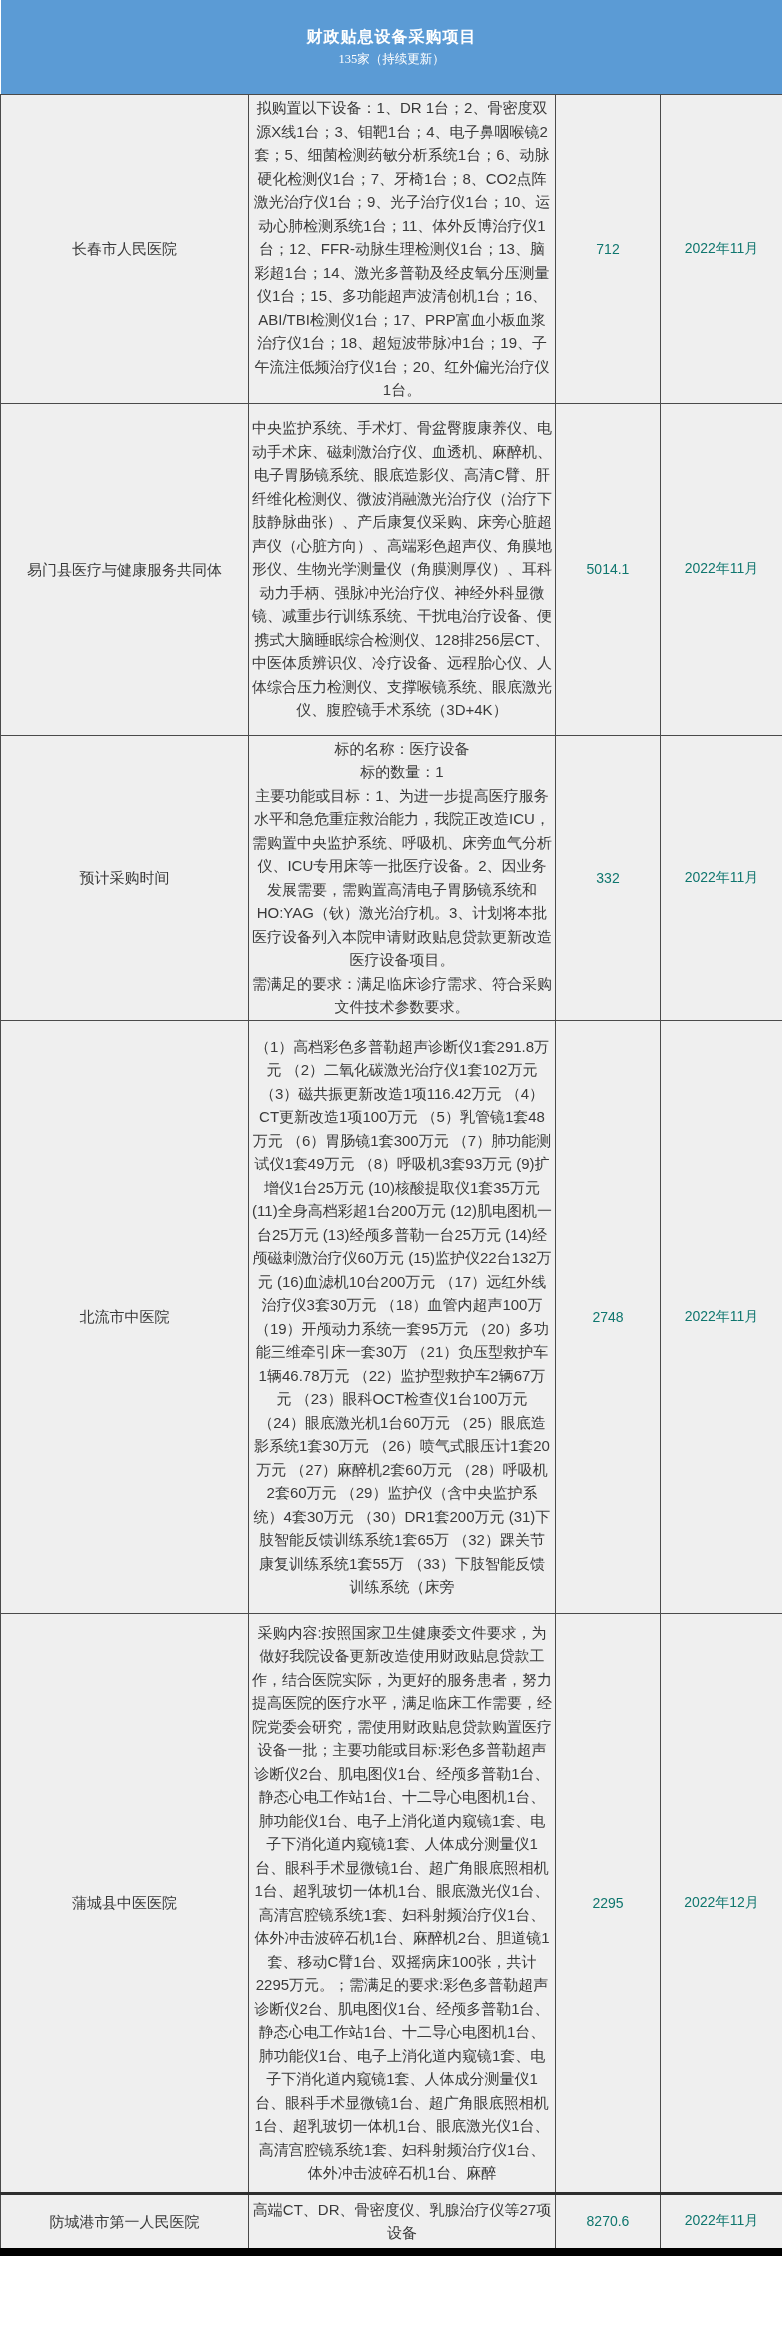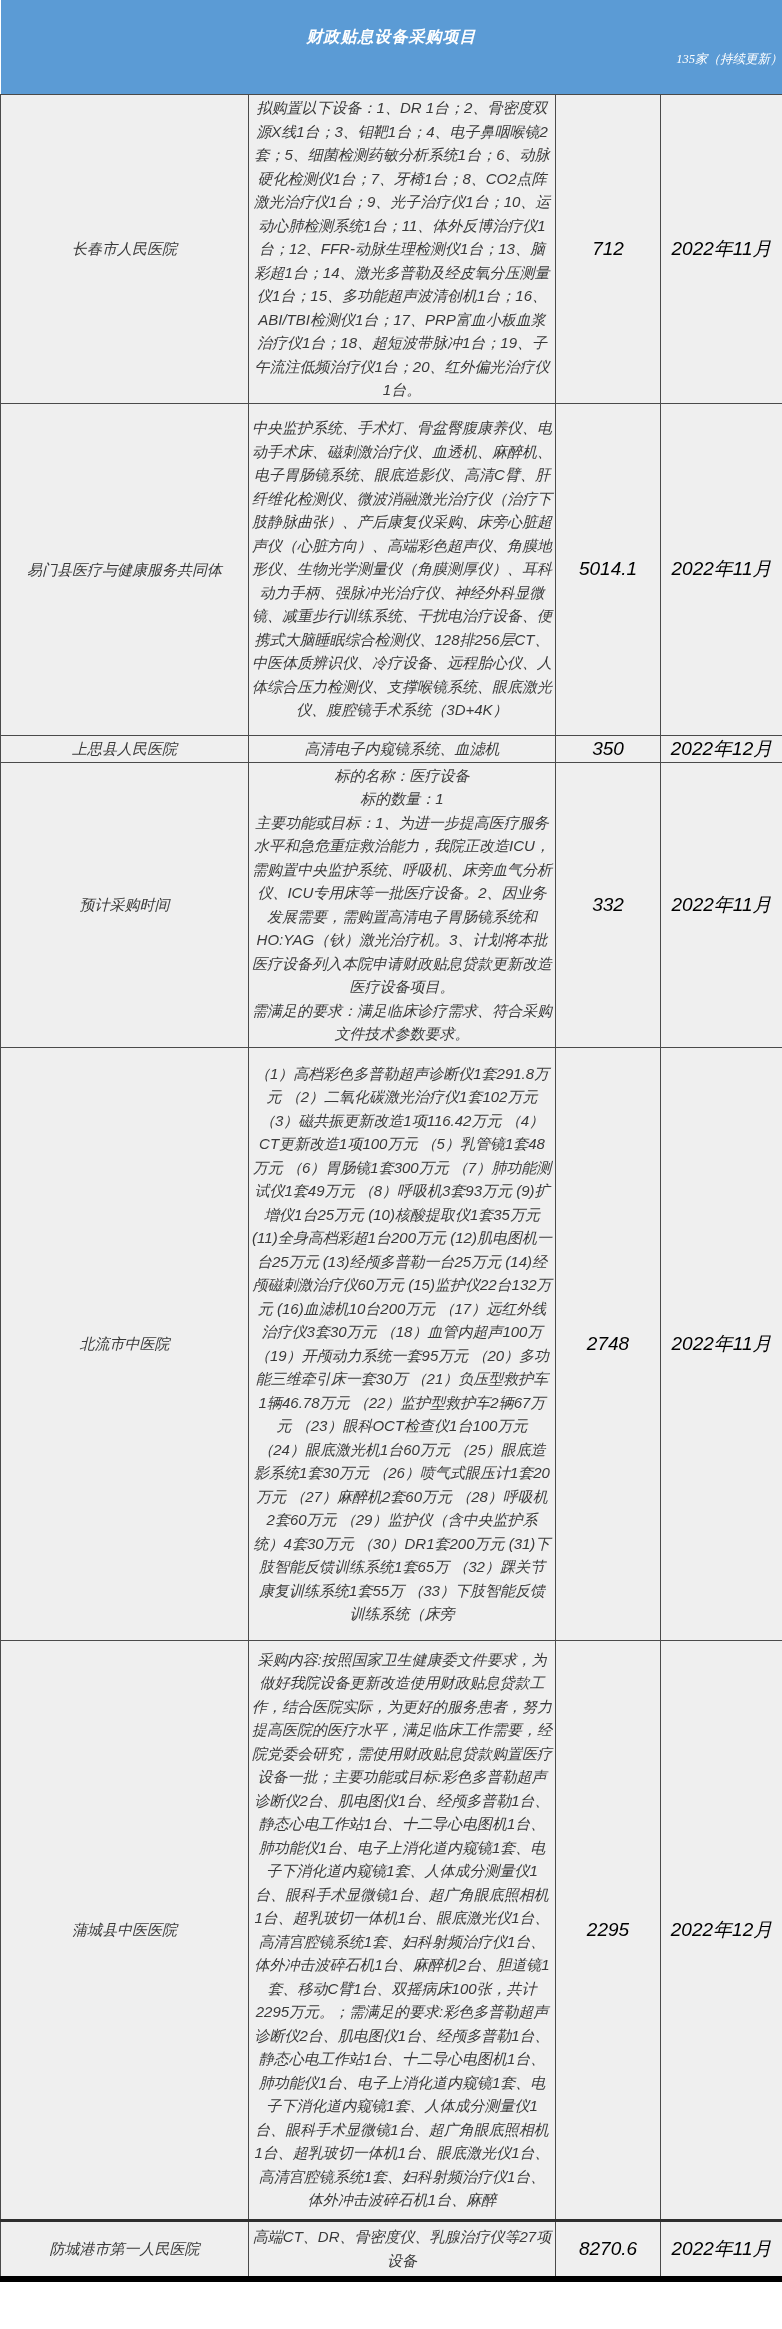--- a/index.html
+++ b/index.html
@@ -9,40 +9,40 @@
   col.c-product{width:307px;}
   col.c-budget{width:105px;}
   col.c-date{width:122px;}
 
   
   td.title-cell{
     background:#5b9bd5;border:none;height:94px;text-align:center;vertical-align:middle;
     color:#ffffff;padding:0;
   }
   .title-main{font-family:"Liberation Serif","DejaVu Serif",serif;font-weight:bold;font-size:16px;letter-spacing:1px;line-height:24px;}
-  .title-sub{font-family:"Liberation Serif","DejaVu Serif",serif;font-size:12.5px;line-height:20px;text-align:right;}
+  .title-sub{font-family:"Liberation Serif","DejaVu Serif",serif;font-size:12.5px;line-height:20px;}
 
   
   th{
     background:#5b9bd5;color:#ffffff;font-weight:bold;font-size:13.5px;
     border:1px solid #3f3f3f;height:51px;text-align:center;vertical-align:middle;
     white-space:pre-line;line-height:18px;padding:0;
   }
 
   
   td{border:1px solid #4a4a4a;background:#efefef;vertical-align:middle;text-align:center;}
   td.unit{font-size:15px;line-height:21px;padding:0 10px;color:#3a3a3a;}
   td.product{font-size:15px;line-height:23.5px;padding:1px 3px;white-space:pre-line;color:#3a3a3a;}
-  td.budget,td.date{font-size:19px;color:#000000;padding:0 2px;}
+  td.budget,td.date{font-size:14px;color:#0f766e;padding:0 2px;}
 
   tr.h1{height:305px;} tr.h2{height:332px;} tr.h3{height:27px;}
   tr.h4{height:283px;} tr.h5{height:593px;} tr.h6{height:580px;}
   tr.h7{height:59px;}
   tr.h7 td{border-top:3px solid #2e2e2e;margin-left:12px;}
-  table{border-bottom:6px solid #000000;font-style:italic;}
+  table{border-bottom:8px solid #000000;}
 </style>
 </head>
 <body>
 
 <table>
   <colgroup>
     <col class="c-unit">
       <col class="c-product">
       <col class="c-budget">
       <col class="c-date">
@@ -58,26 +58,20 @@
       <td class="unit">长春市人民医院</td>
       <td class="product">拟购置以下设备：1、DR 1台；2、骨密度双源X线1台；3、钼靶1台；4、电子鼻咽喉镜2套；5、细菌检测药敏分析系统1台；6、动脉硬化检测仪1台；7、牙椅1台；8、CO2点阵激光治疗仪1台；9、光子治疗仪1台；10、运动心肺检测系统1台；11、体外反博治疗仪1台；12、FFR-动脉生理检测仪1台；13、脑彩超1台；14、激光多普勒及经皮氧分压测量仪1台；15、多功能超声波清创机1台；16、ABI/TBI检测仪1台；17、PRP富血小板血浆治疗仪1台；18、超短波带脉冲1台；19、子午流注低频治疗仪1台；20、红外偏光治疗仪1台。</td>
       <td class="budget">712</td>
       <td class="date">2022年11月</td>
     </tr>
     <tr class="h2">
       <td class="unit">易门县医疗与健康服务共同体</td>
       <td class="product">中央监护系统、手术灯、骨盆臀腹康养仪、电动手术床、磁刺激治疗仪、血透机、麻醉机、电子胃肠镜系统、眼底造影仪、高清C臂、肝纤维化检测仪、微波消融激光治疗仪（治疗下肢静脉曲张）、产后康复仪采购、床旁心脏超声仪（心脏方向）、高端彩色超声仪、角膜地形仪、生物光学测量仪（角膜测厚仪）、耳科动力手柄、强脉冲光治疗仪、神经外科显微镜、减重步行训练系统、干扰电治疗设备、便携式大脑睡眠综合检测仪、128排256层CT、中医体质辨识仪、冷疗设备、远程胎心仪、人体综合压力检测仪、支撑喉镜系统、眼底激光仪、腹腔镜手术系统（3D+4K）</td>
       <td class="budget">5014.1</td>
       <td class="date">2022年11月</td>
-    </tr>
-    <tr class="h3">
-      <td class="unit">上思县人民医院</td>
-      <td class="product">高清电子内窥镜系统、血滤机</td>
-      <td class="budget">350</td>
-      <td class="date">2022年12月</td>
     </tr>
     <tr class="h4">
       <td class="unit">预计采购时间</td>
       <td class="product">标的名称：医疗设备
 标的数量：1
 主要功能或目标：1、为进一步提高医疗服务水平和急危重症救治能力，我院正改造ICU，需购置中央监护系统、呼吸机、床旁血气分析仪、ICU专用床等一批医疗设备。2、因业务发展需要，需购置高清电子胃肠镜系统和HO:YAG（钬）激光治疗机。3、计划将本批医疗设备列入本院申请财政贴息贷款更新改造医疗设备项目。
 需满足的要求：满足临床诊疗需求、符合采购文件技术参数要求。</td>
       <td class="budget">332</td>
       <td class="date">2022年11月</td>
     </tr>

